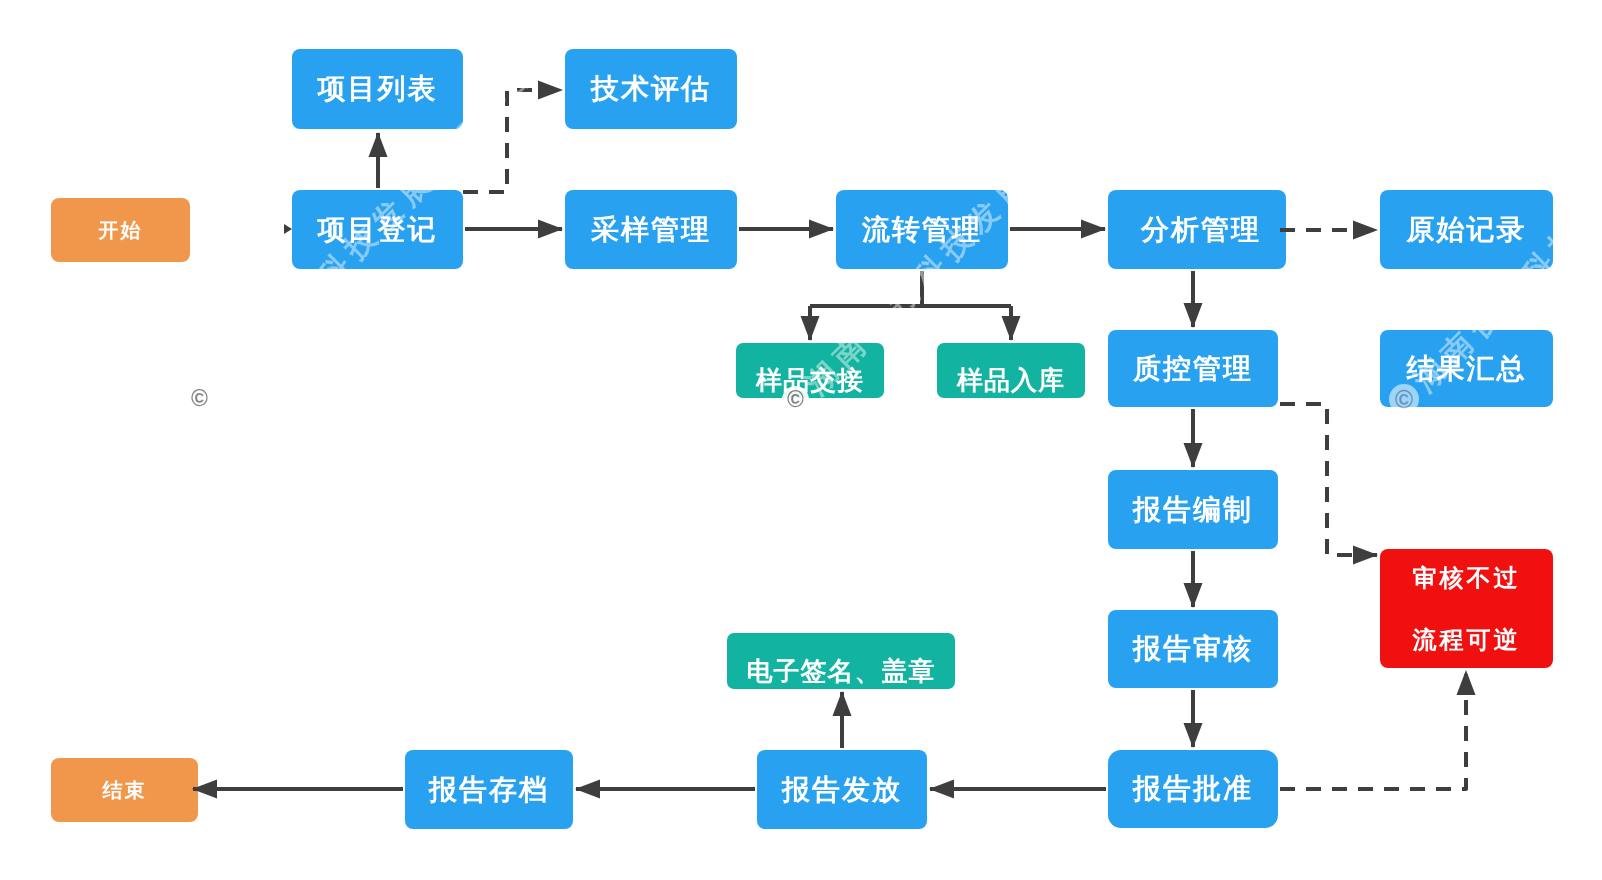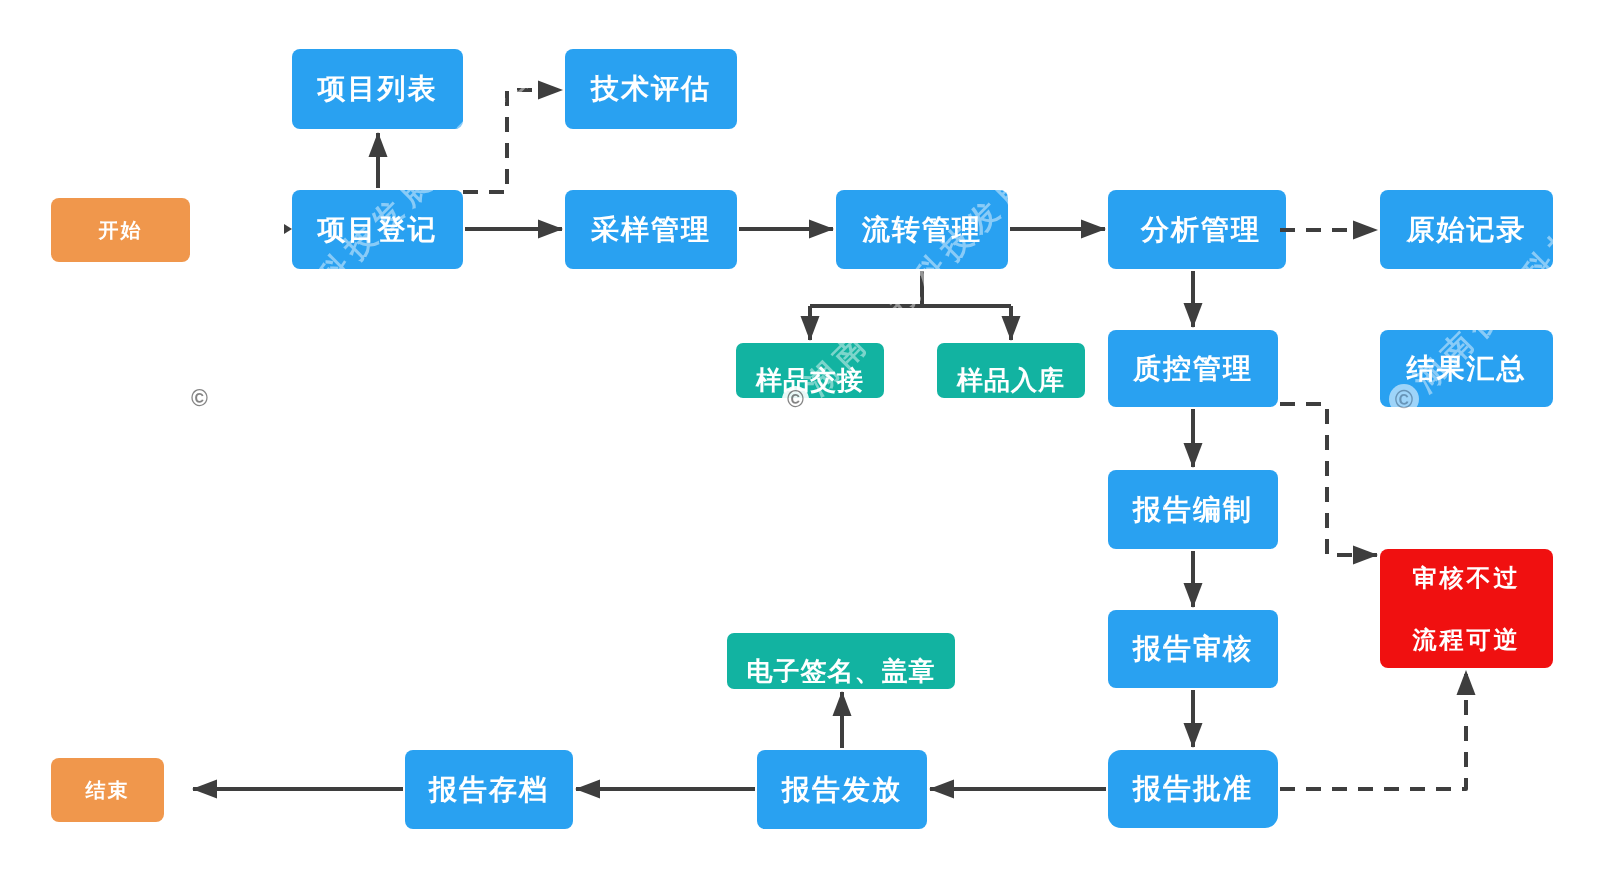--- a/index.html
+++ b/index.html
@@ -114,21 +114,21 @@
   </div>
 
   <div class="node blue" style="left:757px;top:750px;width:170px;height:79px;">
     <span>报告发放</span>
   </div>
 
   <div class="node blue" style="left:405px;top:750px;width:168px;height:79px;">
     <span>报告存档</span>
   </div>
 
-  <div class="node orange" style="left:51px;top:758px;width:113px;height:64px;">
+  <div class="node orange" style="left:51px;top:758px;width:147px;height:64px;">
     <span>结束</span>
   </div>
 
   <svg id="wires" width="1602" height="880" viewBox="0 0 1602 880">
     <defs>
       <marker id="ah" markerUnits="userSpaceOnUse" markerWidth="28" markerHeight="24" refX="25" refY="11" orient="auto">
         <path d="M1,1.5 L26,11 L1,20.5 Z"></path>
       </marker>
     </defs>
 

